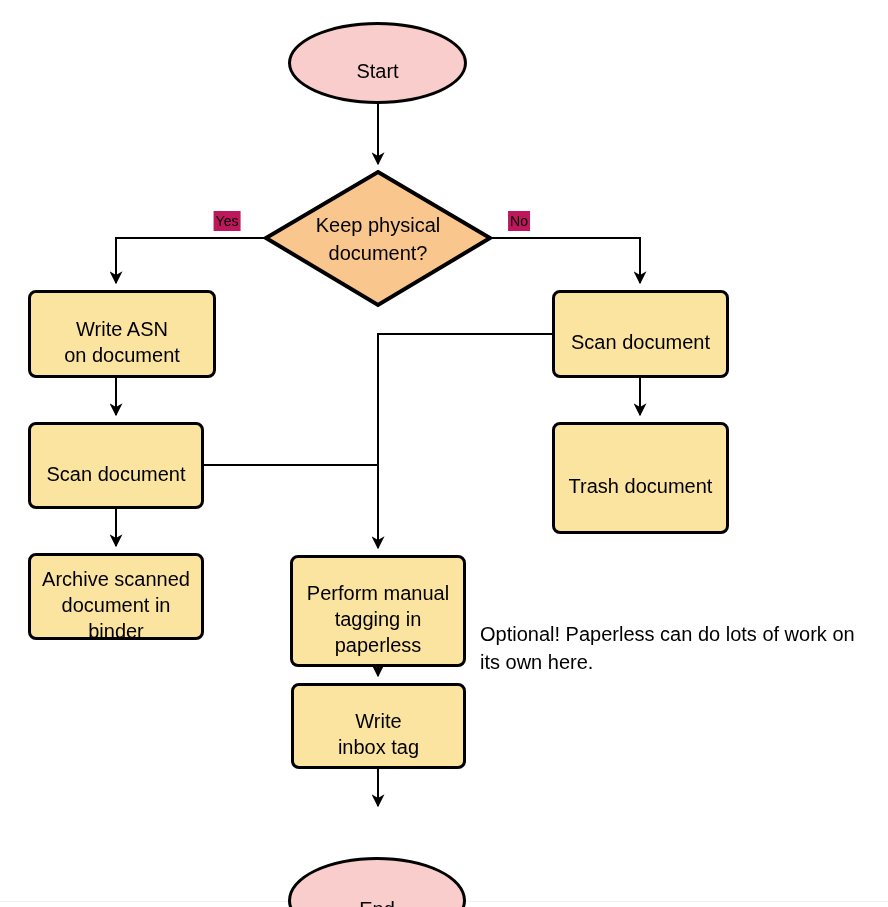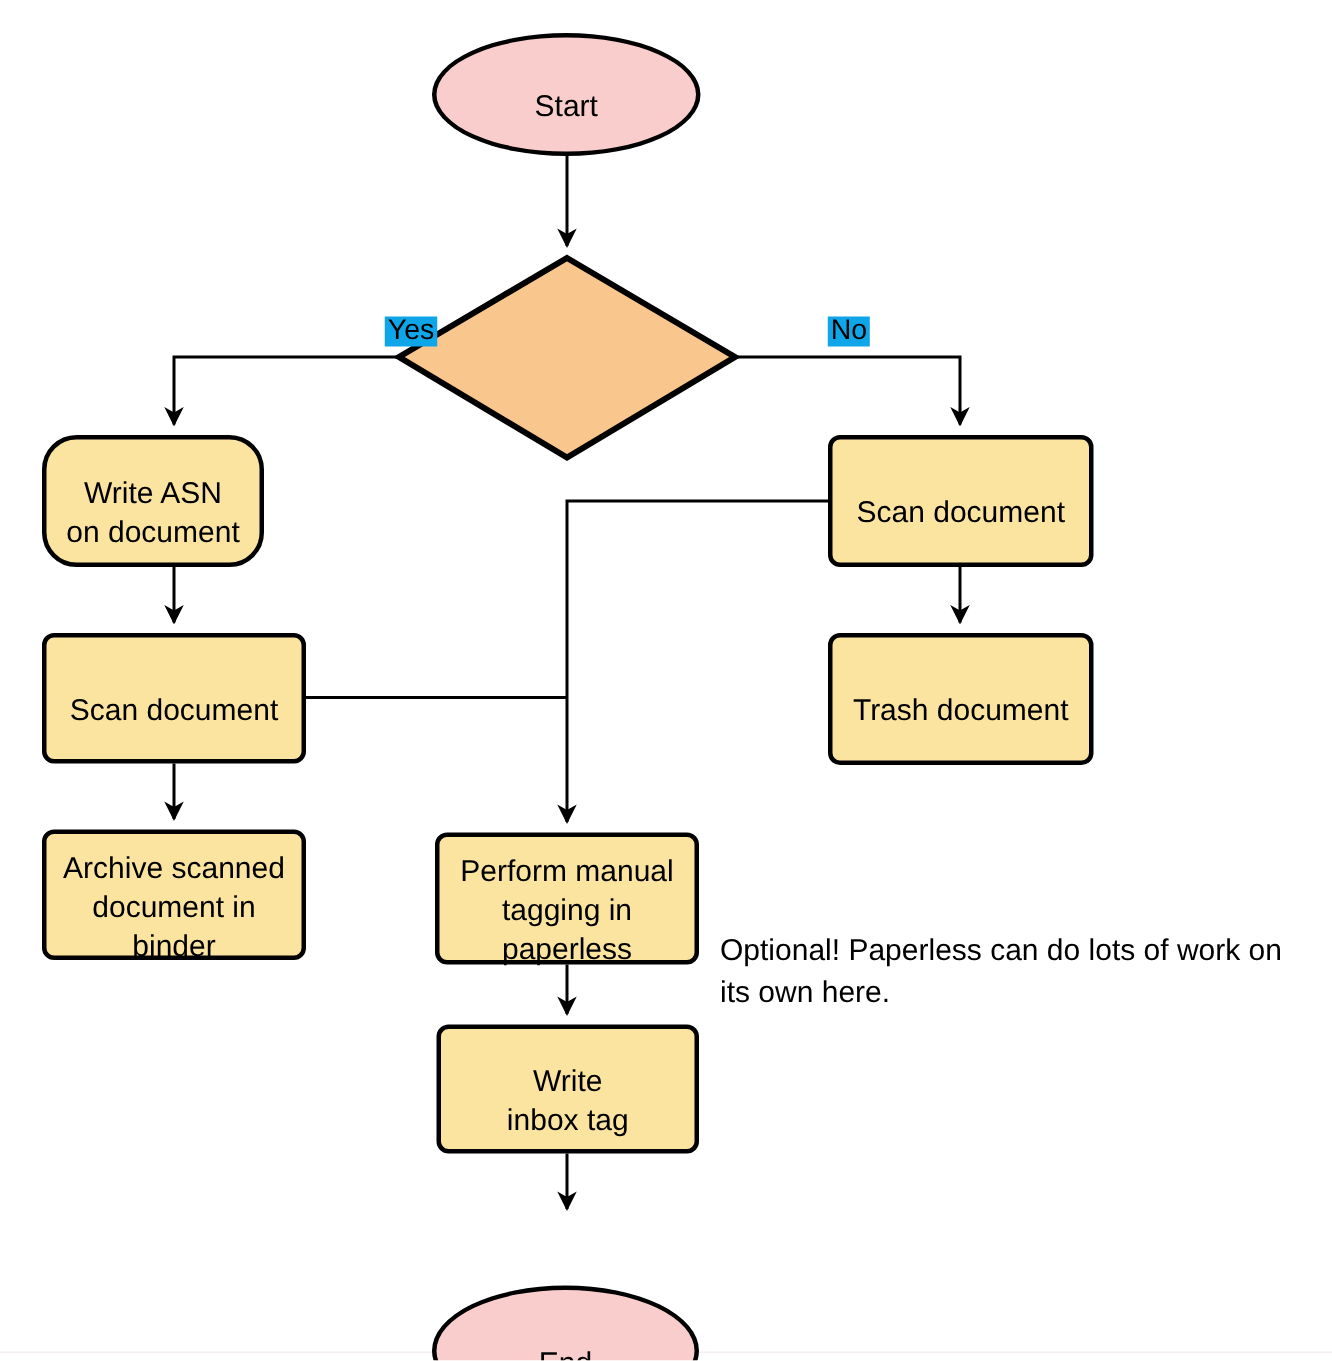--- a/index.html
+++ b/index.html
@@ -65,25 +65,24 @@
     text-align: center;
     z-index: 2;
     font-size: 20px;
     line-height: 28px;
   }
   .decision-label .label { white-space: pre-line; }
   .edge-label {
     position: absolute;
     transform: translate(-50%, -50%);
     z-index: 2;
-    font-size: 19px;
+    font-size: 14px;
     line-height: 20px;
-    background: #0ea5e9;
+    background: #be185d;
     padding: 0 2px;
-    margin-left: 47px;
   }
   .annotation {
     position: absolute;
     z-index: 2;
     font-size: 20px;
     line-height: 28px;
     white-space: pre-line;
   }
   .bottom-divider {
     position: absolute;
@@ -118,53 +117,57 @@
     <path class="edge" d="M204 465 H378"></path>
     <path class="edge" d="M552 334 H378 V548" marker-end="url(#arrowhead)"></path>
     <path class="edge" d="M378 643 V676" marker-end="url(#arrowhead)"></path>
     <path class="edge" d="M378 769 V806" marker-end="url(#arrowhead)"></path>
   </svg>
 
   <div class="node terminal" style="left:288px; top:22px; width:179px; height:82px;">
     <span class="label">Start</span>
   </div>
 
+  <div class="decision-label" style="left:288px; top:200px; width:180px; height:78px;">
+    <span class="label">Keep physical
+document?</span>
+  </div>
 
   <div class="edge-label" style="left:227px; top:221px;">
     <span>Yes</span>
   </div>
 
   <div class="edge-label" style="left:519px; top:221px;">
     <span>No</span>
   </div>
 
-  <div class="node process" style="left:28px; top:290px; width:148px; height:88px;border-radius:23px;">
+  <div class="node process" style="left:28px; top:290px; width:188px; height:88px;">
     <span class="label">Write ASN
 on document</span>
   </div>
 
   <div class="node process" style="left:28px; top:422px; width:176px; height:87px;">
     <span class="label">Scan document</span>
   </div>
 
   <div class="node process" style="left:28px; top:553px; width:176px; height:87px;">
     <span class="label">Archive scanned
 document in
 binder</span>
   </div>
 
   <div class="node process" style="left:552px; top:290px; width:177px; height:88px;">
     <span class="label">Scan document</span>
   </div>
 
-  <div class="node process" style="left:552px; top:422px; width:177px; height:88px;">
+  <div class="node process" style="left:552px; top:422px; width:177px; height:112px;">
     <span class="label">Trash document</span>
   </div>
 
-  <div class="node process" style="left:290px; top:555px; width:176px; height:88px;">
+  <div class="node process" style="left:290px; top:555px; width:176px; height:112px;">
     <span class="label">Perform manual
 tagging in
 paperless</span>
   </div>
 
   <div class="annotation" style="left:480px; top:592px; width:404px;">
     <span>Optional! Paperless can do lots of work on
 its own here.</span>
   </div>
 

